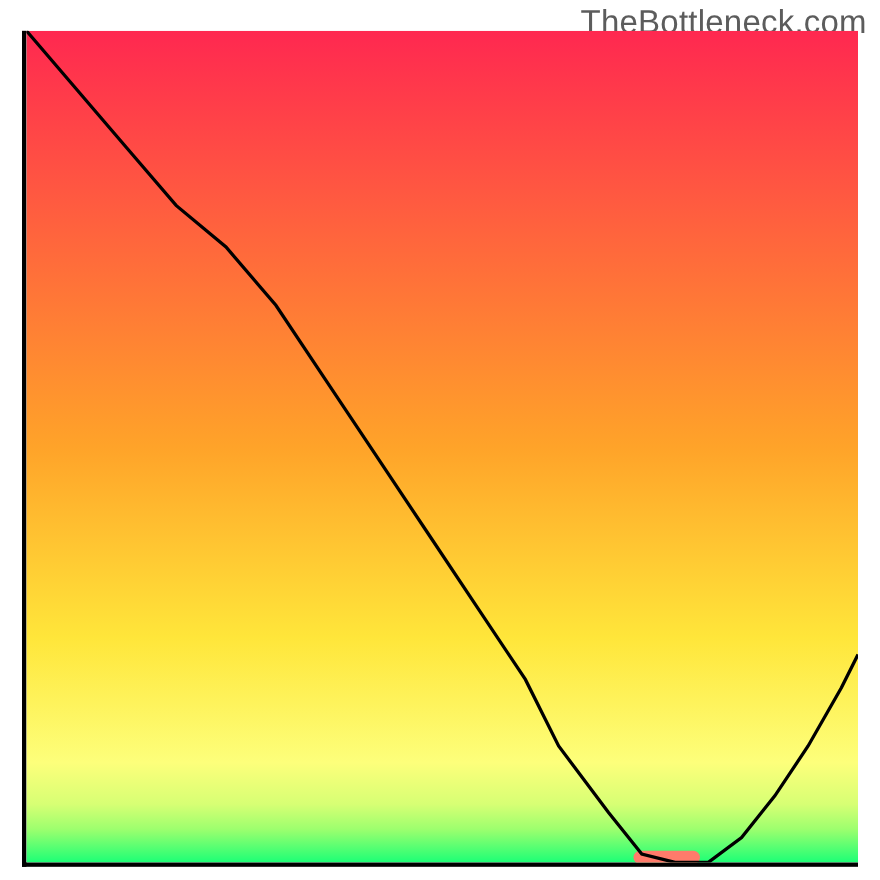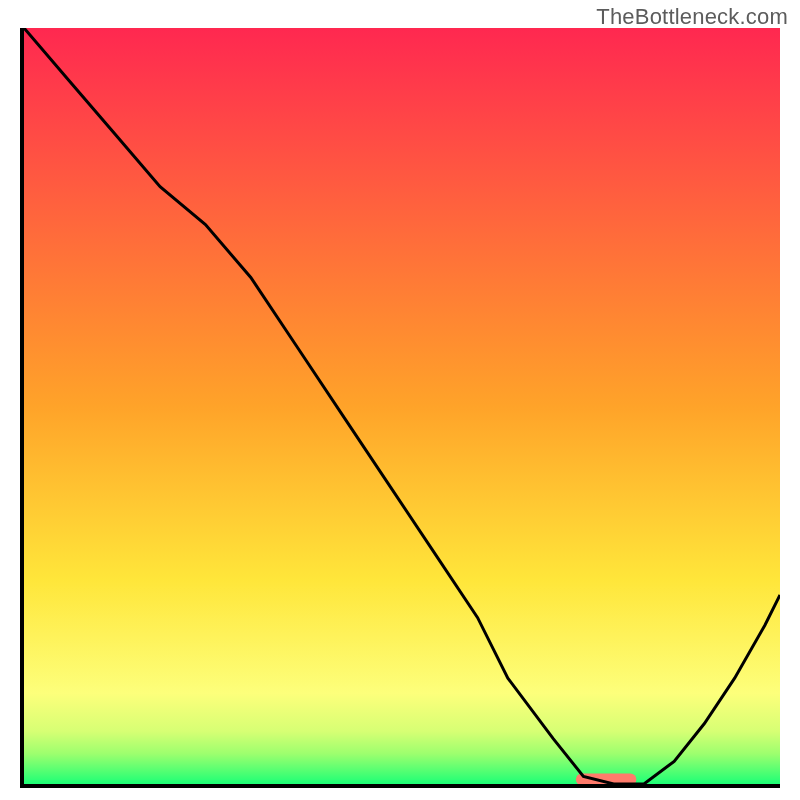--- a/index.html
+++ b/index.html
@@ -13,21 +13,21 @@
   }
   .frame {
     position: relative;
     width: 800px;
     height: 800px;
   }
   .watermark {
     position: absolute;
     top: 4px;
     right: 12px;
-    font-size: 22px;
+    font-size: 30px;
     font-weight: 500;
     color: #5c5c5c;
     letter-spacing: 0.2px;
   }
   .plot-wrap {
     position: absolute;
     left: 20px;
     top: 28px;
     width: 760px;
     height: 760px;

